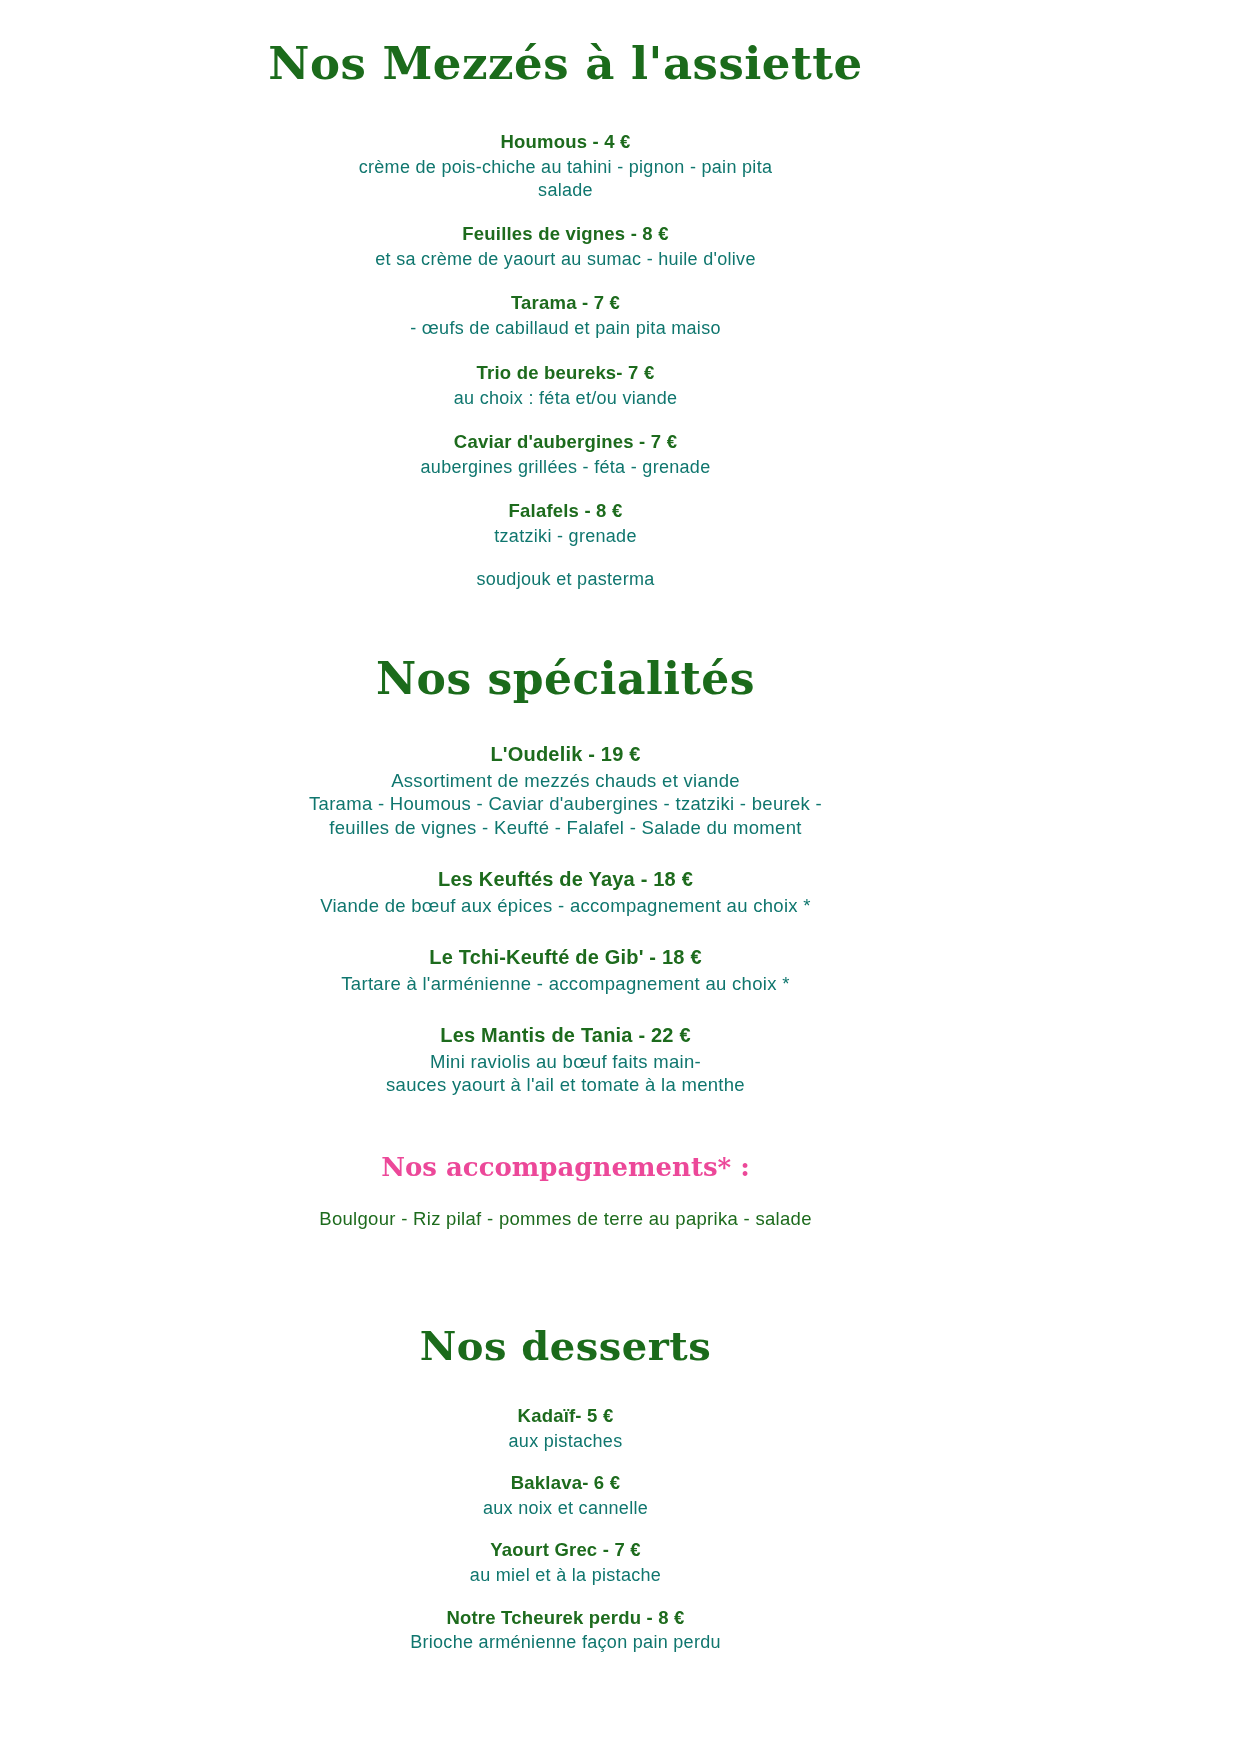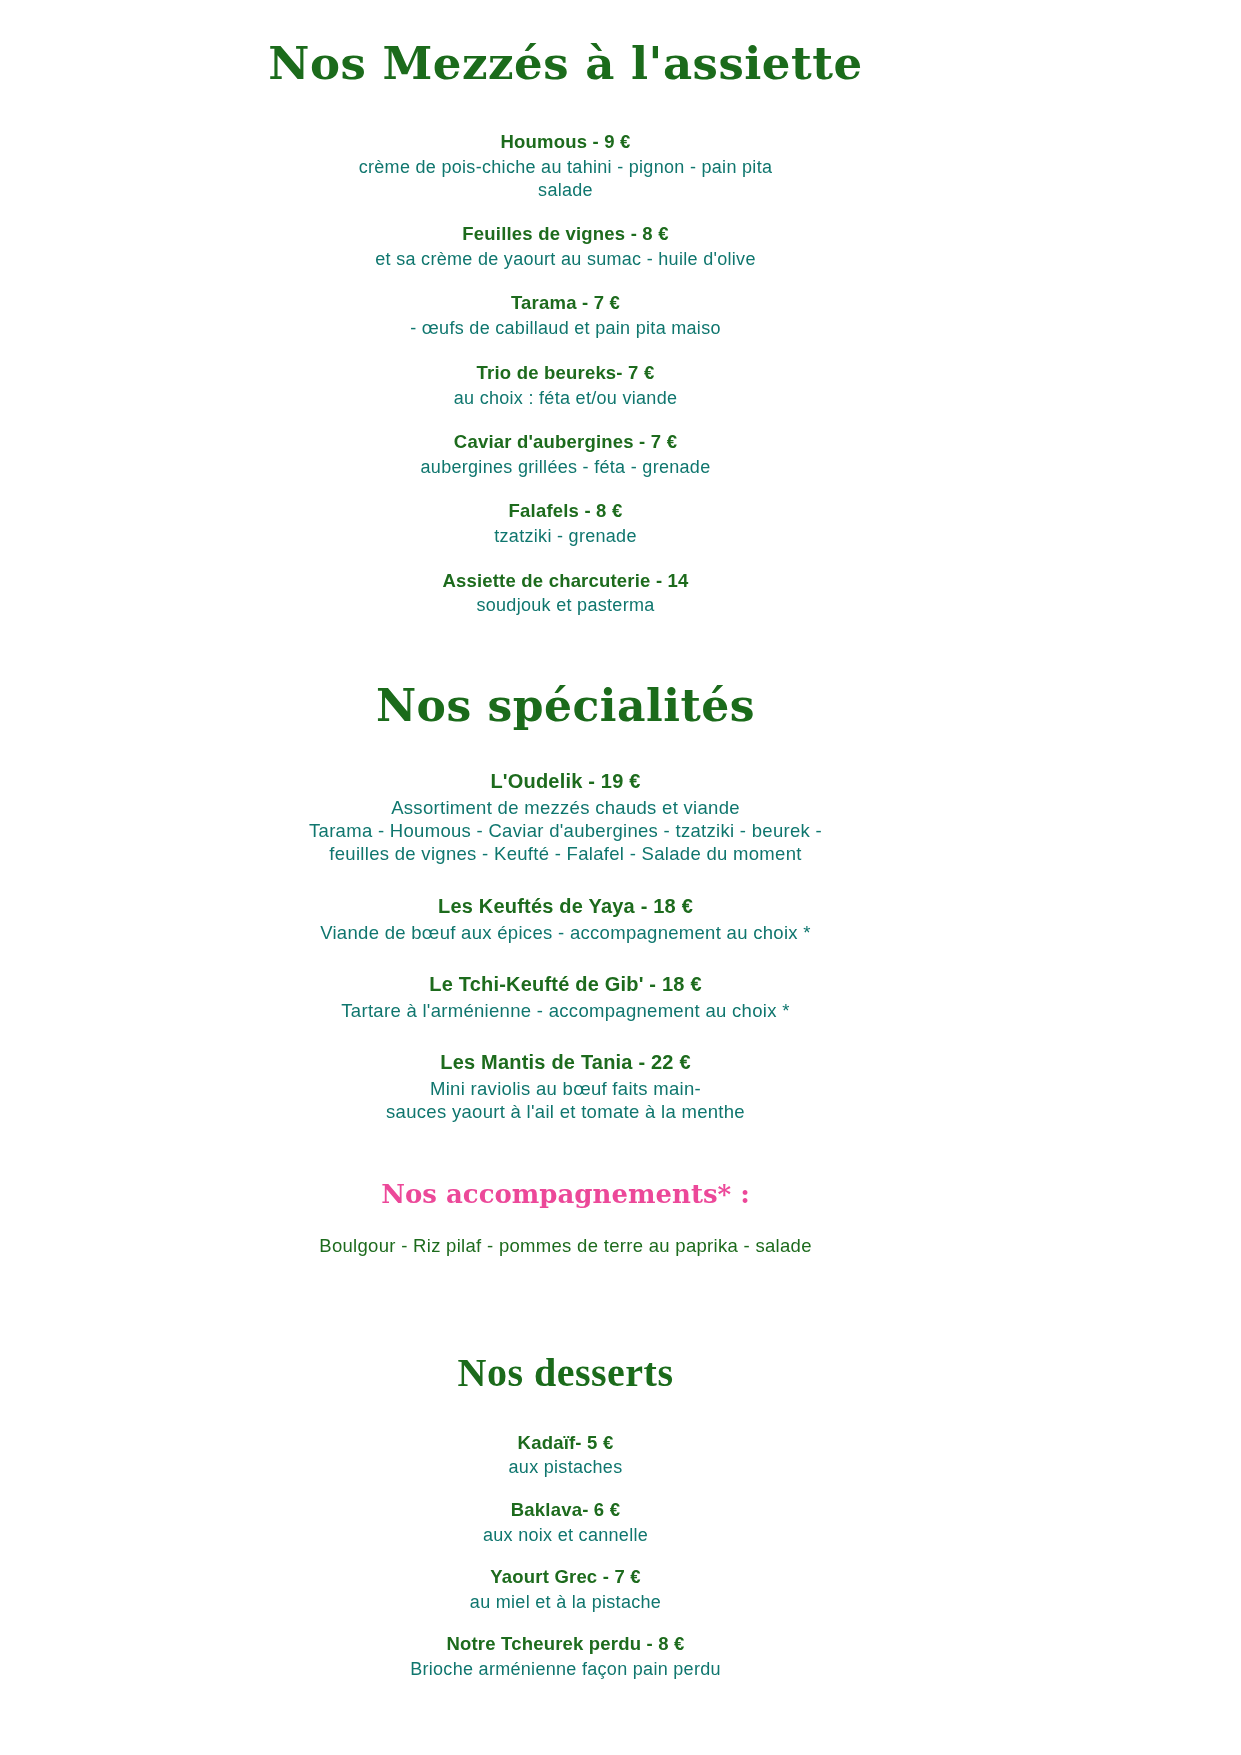--- a/index.html
+++ b/index.html
@@ -33,21 +33,20 @@
     font-size: 45px;
     margin: 12px 0 42px 0;
   }
   .title-2 {
     font-size: 44px;
     margin: 0 0 38px 0;
   }
   .title-3 {
     font-size: 40px;
     margin: 0 0 36px 0;
-    font-family: Liberation Serif, serif;
   }
   .sub-title {
     font-family: "DejaVu Serif", serif;
     font-weight: bold;
     font-size: 26px;
     color: #ec4899;
     margin: 0 0 26px 0;
   }
   .item {
     margin: 0 0 20px 0;
@@ -88,21 +87,21 @@
 </head>
 <body>
 
 <div class="page">
 
   <h1 class="section-title title-1">Nos Mezzés à l'assiette</h1>
 
   <div class="menu-section">
 
     <div class="item">
-      <p class="item-name">Houmous - 9 €</p>
+      <p class="item-name">Houmous - 4 €</p>
       <p class="item-desc">
         <span class="line">crème de pois-chiche au tahini - pignon - pain pita</span>
         <span class="line">salade</span>
       </p>
     </div>
 
     <div class="item">
       <p class="item-name">Feuilles de vignes - 8 €</p>
       <p class="item-desc">
         <span class="line">et sa crème de yaourt au sumac - huile d'olive</span>
@@ -131,21 +130,20 @@
     </div>
 
     <div class="item">
       <p class="item-name">Falafels - 8 €</p>
       <p class="item-desc">
         <span class="line">tzatziki - grenade</span>
       </p>
     </div>
 
     <div class="item">
-      <p class="item-name">Assiette de charcuterie - 14</p>
       <p class="item-desc">
         <span class="line">soudjouk et pasterma</span>
       </p>
     </div>
 
   </div>
 
   <div class="spacer-lg"></div>
 
   <h1 class="section-title title-2">Nos spécialités</h1>

